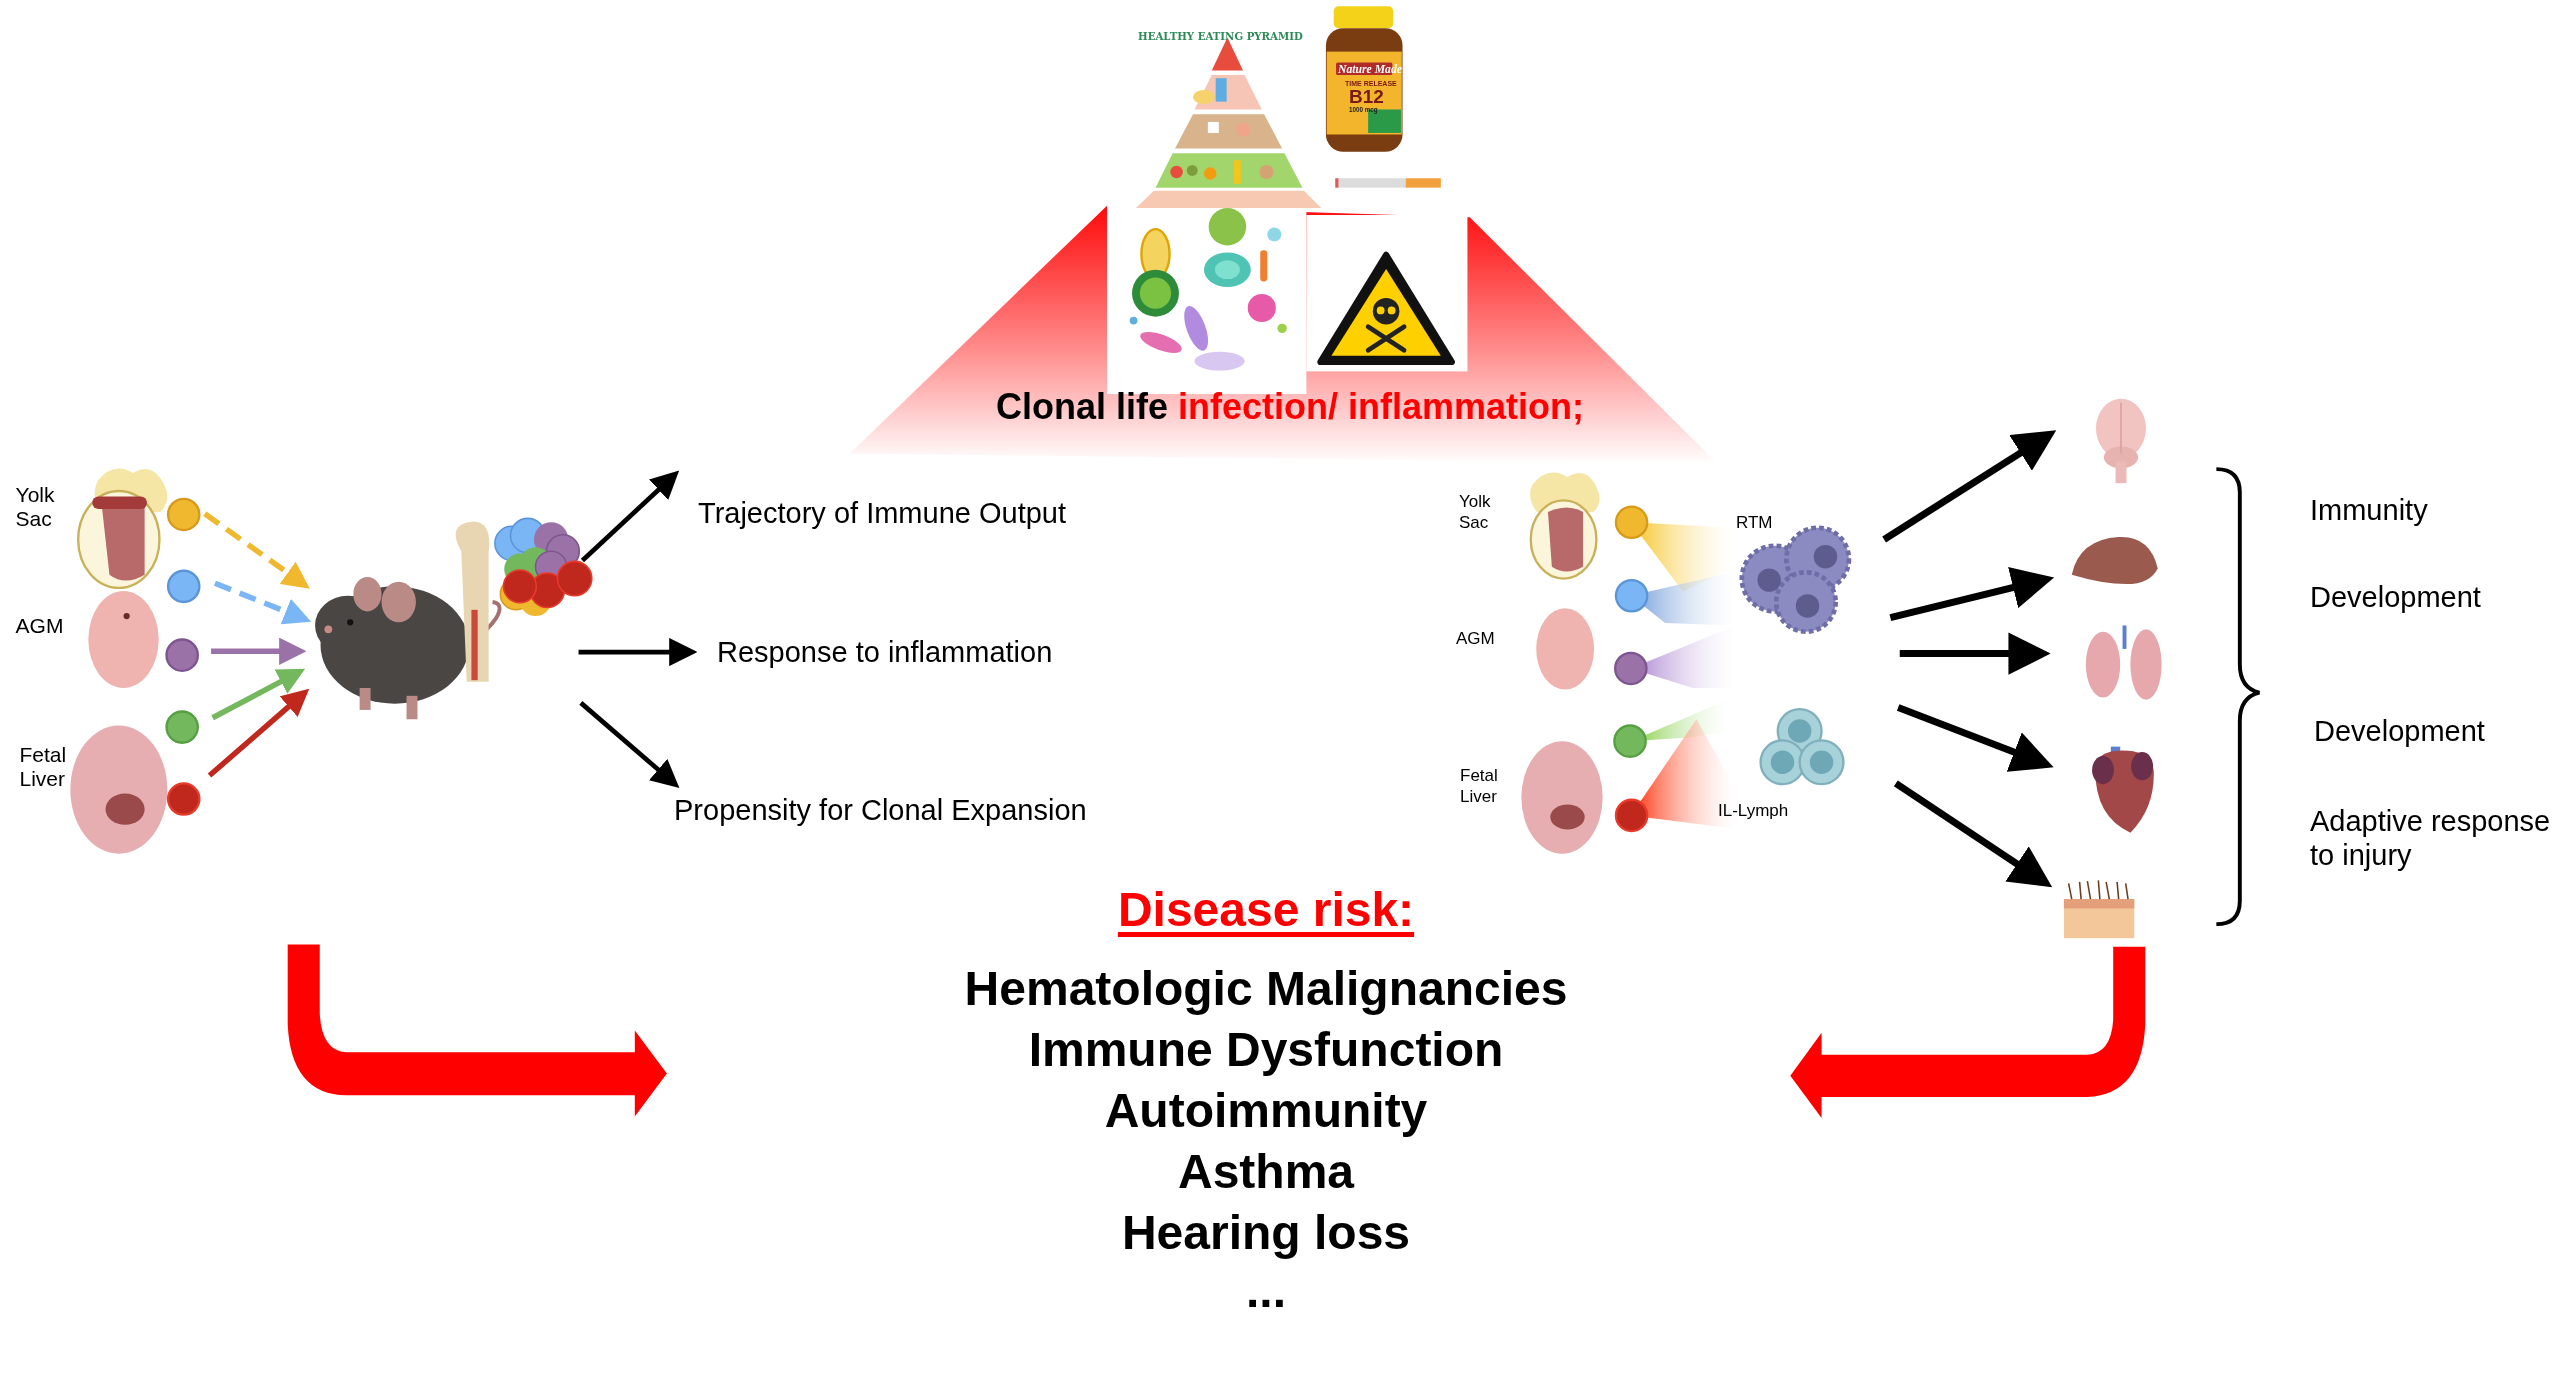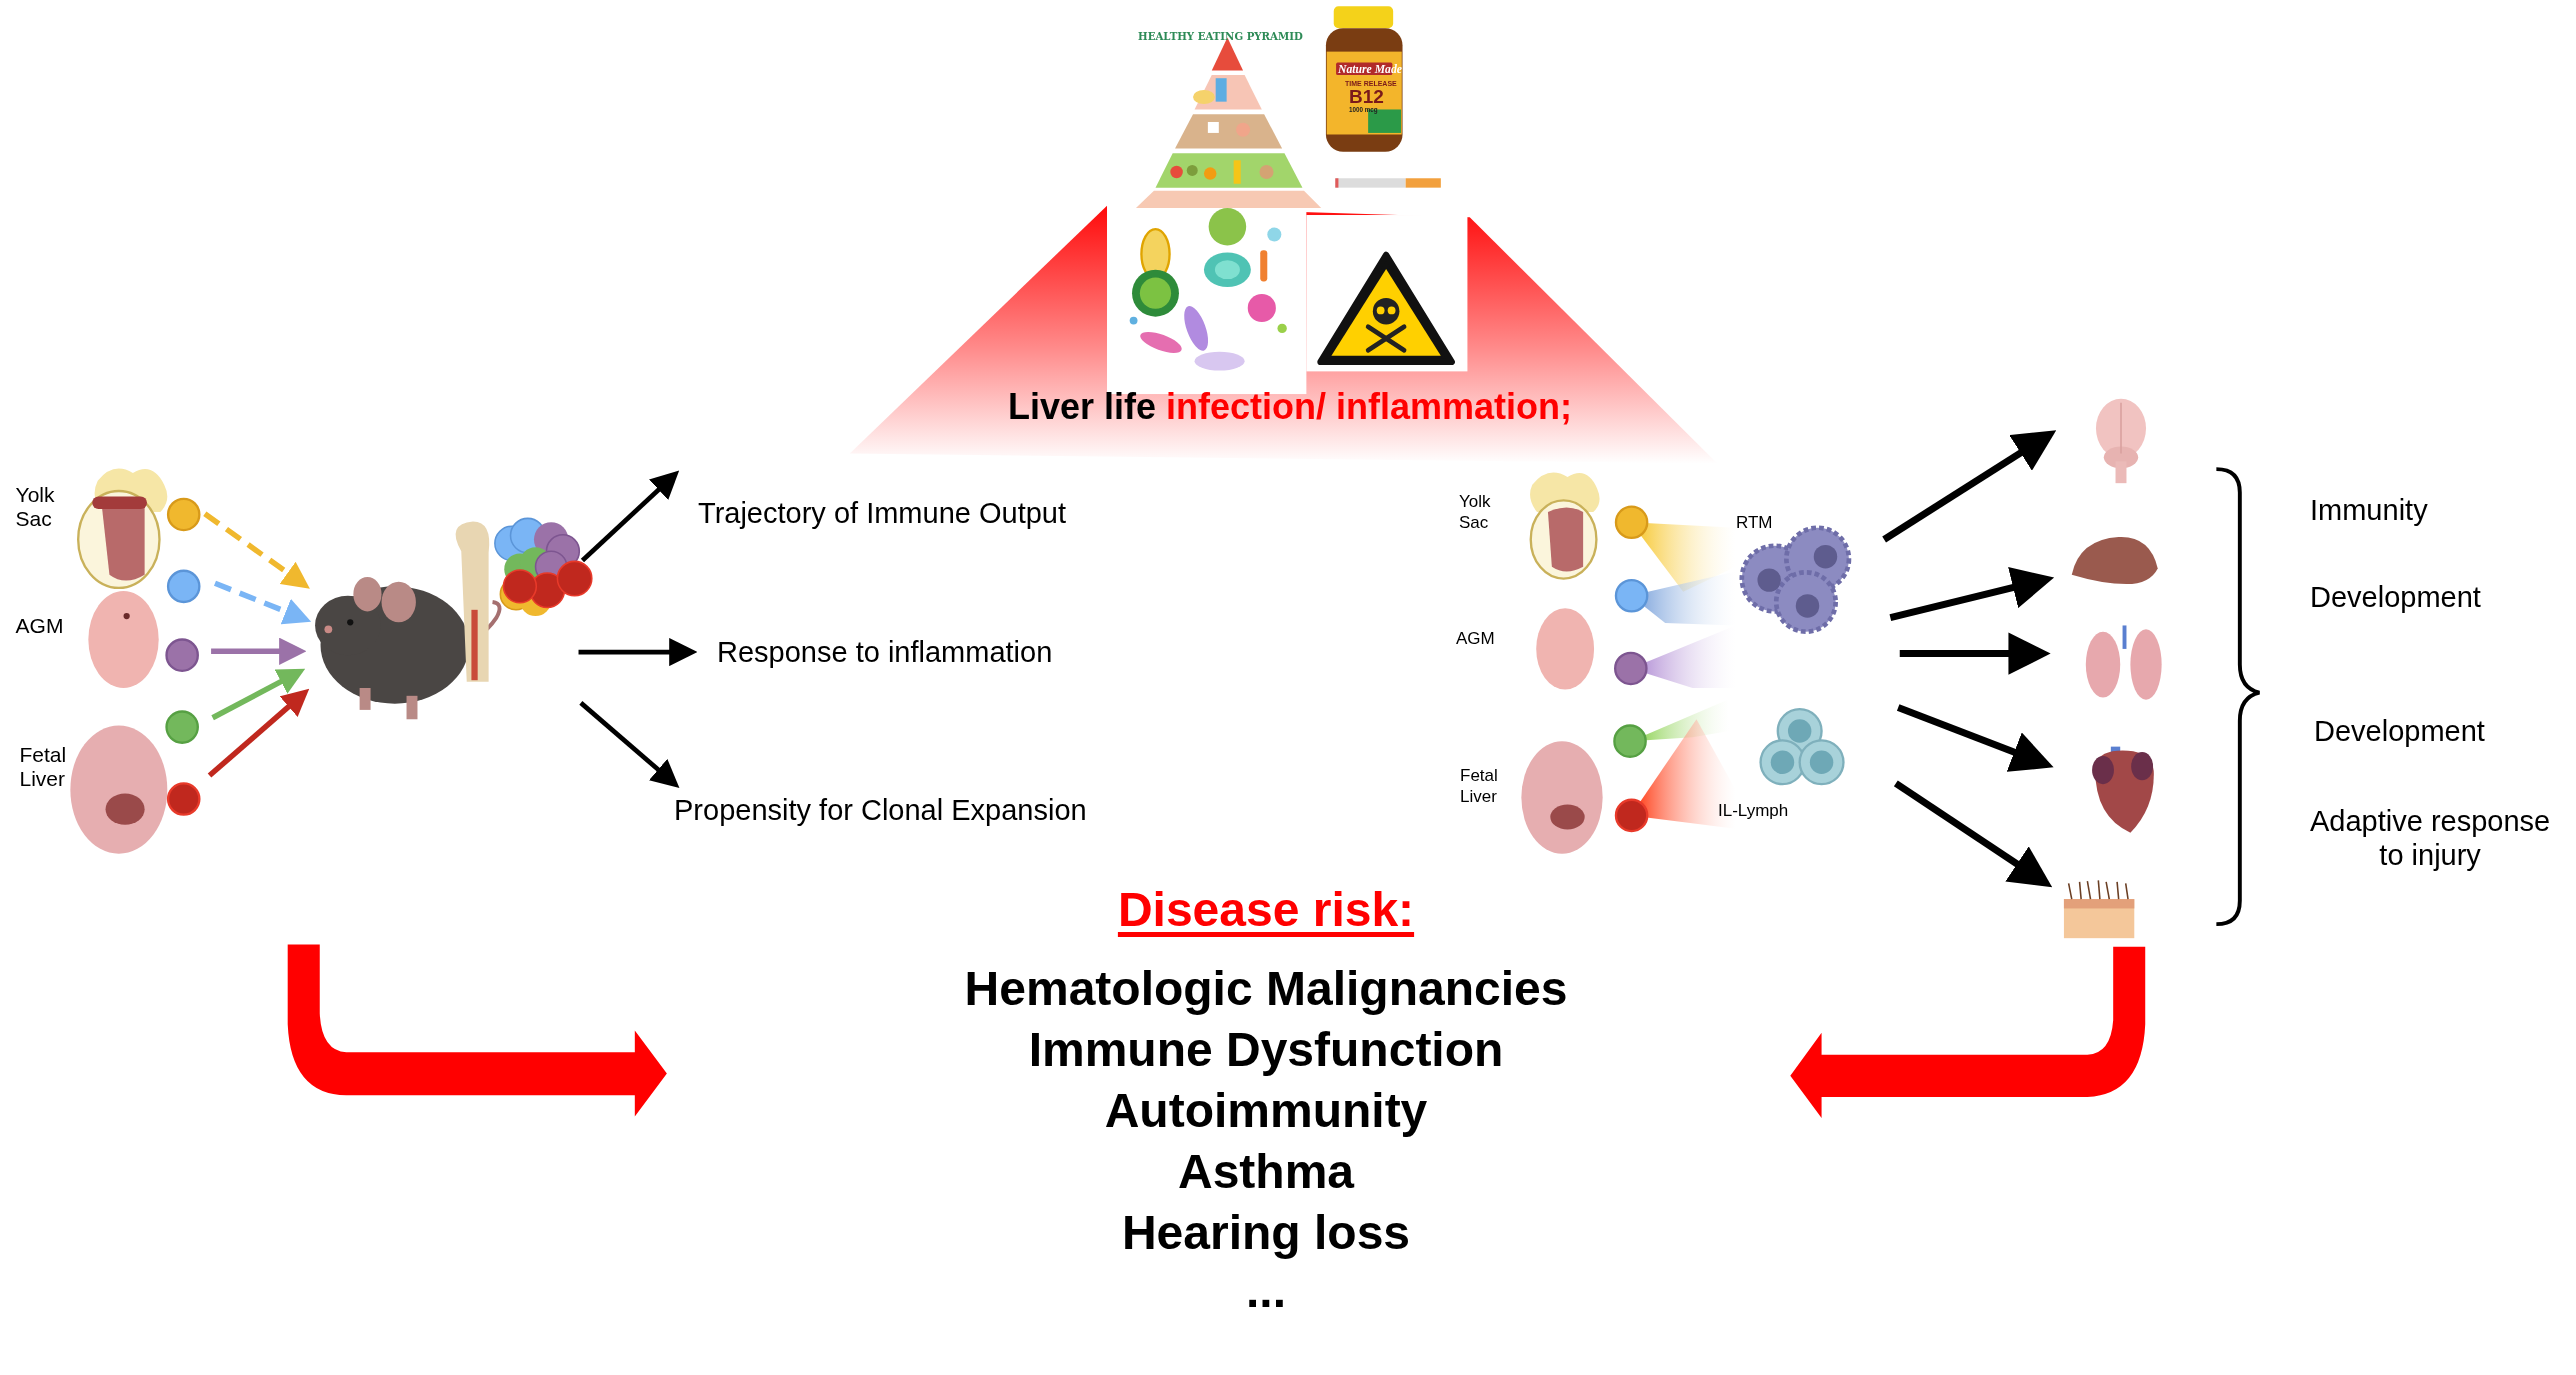--- a/index.html
+++ b/index.html
@@ -3,21 +3,21 @@
 <meta charset="utf-8">
 <style>
   html, body { margin: 0; padding: 0; background: #ffffff; }
   body { width: 2576px; height: 1376px; position: relative; overflow: hidden;
          font-family: "Liberation Sans", sans-serif; color: #000; }
   .abs { position: absolute; }
   svg.stage { position: absolute; left: 0; top: 0; }
   .lbl-sm { font-size: 21px; line-height: 24px; }
   .lbl-sm2 { font-size: 17px; line-height: 21px; }
   .lbl-md { font-size: 29px; white-space: nowrap; }
-  .lbl-rt { font-size: 29px; line-height: 34px; white-space: nowrap; text-align: center; }
+  .lbl-rt { font-size: 29px; line-height: 34px; white-space: nowrap; }
   .center-block { text-align: center; font-weight: bold; white-space: nowrap; }
   .early { font-size: 36px; line-height: 47px; }
   .red { color: #ff0000; }
   .disease-title { font-size: 48px; color: #ff0000; text-decoration: underline; text-decoration-thickness: 4.7px; text-underline-offset: 6.3px; }
   .disease-item { font-size: 48px; line-height: 61px; }
   .ellipsis { font-size: 48px; }
   .pyr-title { font-family: "DejaVu Serif", serif; font-weight: bold; color: #2e8b57; font-size: 10.2px; white-space: nowrap; margin-top: 16px; }
   .bottle-brand { font-family: "Liberation Serif", serif; font-style: italic; font-weight: bold; color: #fff; font-size: 11.7px; }
   .bottle-txt { font-weight: bold; color: #7a1a1a; }
 </style>
@@ -297,21 +297,21 @@
   <path d="M2744,1211 L2703,1211 L2703,1305 Q2700,1348 2670,1349 L2330,1349 L2330,1321 L2290,1376 L2330,1430 L2330,1403 L2670,1403 Q2740,1400 2744,1310 Z" fill="#ff0000"></path>
 </svg>
 
 <div class="abs pyr-title" style="left:1138px; top:14px;">HEALTHY EATING PYRAMID</div>
 <div class="abs bottle-brand" style="left:1338px; top:63px;">Nature Made</div>
 <div class="abs bottle-txt" style="left:1345px; top:80px; font-size:7px;">TIME RELEASE</div>
 <div class="abs bottle-txt" style="left:1349px; top:86px; font-size:19px;">B12</div>
 <div class="abs bottle-txt" style="left:1349px; top:106px; font-size:6.3px; color:#222;">1000 mcg</div>
 
 <div class="abs center-block early" style="left:860px; width:860px; top:383px;">
-  <span>Liver life</span>
+  <span>Clonal life</span>
   <span class="red">infection/ inflammation;</span><br>
 </div>
 
 <div class="abs lbl-sm" style="left:15.6px; top:483px;">
   <div>Yolk</div>
   <div>Sac</div>
 </div>
 <div class="abs lbl-sm" style="left:15.6px; top:614px;">AGM</div>
 <div class="abs lbl-sm" style="left:19.5px; top:743px;">
   <div>Fetal</div>

